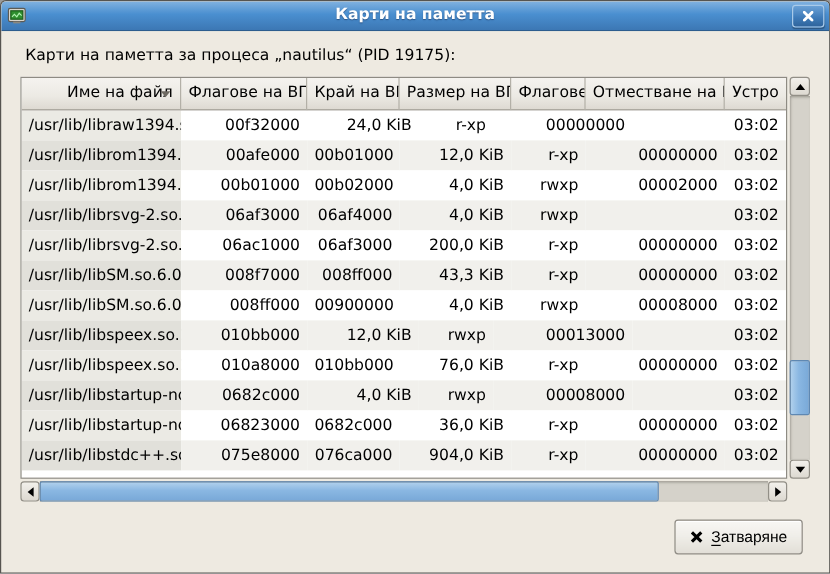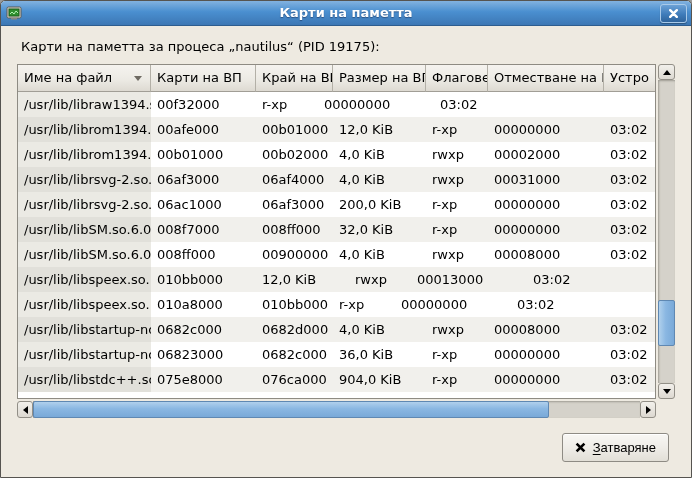--- a/index.html
+++ b/index.html
@@ -44,21 +44,21 @@
   }
 
   
   .content { padding: 0 16px; }
   .proc-label { margin: 13px 0 9px 4px; height:16px; white-space:nowrap; }
 
   .scrolled {
     display: grid;
     grid-template-columns: 1fr 17px;
     grid-template-rows: 335px 17px;
-    column-gap: 2px; row-gap: 2px;
+    column-gap: 2px; row-gap: 2px; text-align: right;
   }
 
   .table-frame {
     border: 1px solid #8e8b83;
     background: #fff;
     overflow: hidden;
   }
 
   
   .thead { display:flex; height:27px;
@@ -165,31 +165,32 @@
     <div class="proc-label">Карти на паметта за процеса „nautilus“ (PID 19175):</div>
 
     <div class="scrolled">
 
       <div class="table-frame">
         <div class="thead">
           <div class="hcell c0">
             <span>Име на файл</span>
             <span class="sort-arrow"></span>
           </div>
-          <div class="hcell c1">Карти на ВП</div>
+          <div class="hcell c1">Флагове на ВП</div>
           <div class="hcell c2">Край на ВП</div>
           <div class="hcell c3">Размер на ВП</div>
           <div class="hcell c4">Флагове</div>
           <div class="hcell c5">Отместване на ВП</div>
           <div class="hcell c6">Устро</div>
         </div>
         <div>
             <div class="row">
               <div class="cell c0">/usr/lib/libraw1394.so</div>
               <div class="cell c1">00f32000</div>
+              <div class="cell c3">24,0 KiB</div>
               <div class="cell c4">r-xp</div>
               <div class="cell c5">00000000</div>
               <div class="cell c6">03:02</div>
             </div>
             <div class="row">
               <div class="cell c0">/usr/lib/librom1394.so</div>
               <div class="cell c1">00afe000</div>
               <div class="cell c2">00b01000</div>
               <div class="cell c3">12,0 KiB</div>
               <div class="cell c4">r-xp</div>
@@ -204,37 +205,36 @@
               <div class="cell c4">rwxp</div>
               <div class="cell c5">00002000</div>
               <div class="cell c6">03:02</div>
             </div>
             <div class="row">
               <div class="cell c0">/usr/lib/librsvg-2.so.2</div>
               <div class="cell c1">06af3000</div>
               <div class="cell c2">06af4000</div>
               <div class="cell c3">4,0 KiB</div>
               <div class="cell c4">rwxp</div>
-              <div class="cell c5">00031000</div>
               <div class="cell c6">03:02</div>
             </div>
             <div class="row">
               <div class="cell c0">/usr/lib/librsvg-2.so.2</div>
               <div class="cell c1">06ac1000</div>
               <div class="cell c2">06af3000</div>
               <div class="cell c3">200,0 KiB</div>
               <div class="cell c4">r-xp</div>
               <div class="cell c5">00000000</div>
               <div class="cell c6">03:02</div>
             </div>
             <div class="row">
               <div class="cell c0">/usr/lib/libSM.so.6.0.0</div>
               <div class="cell c1">008f7000</div>
               <div class="cell c2">008ff000</div>
-              <div class="cell c3">32,0 KiB</div>
+              <div class="cell c3">43,3 KiB</div>
               <div class="cell c4">r-xp</div>
               <div class="cell c5">00000000</div>
               <div class="cell c6">03:02</div>
             </div>
             <div class="row">
               <div class="cell c0">/usr/lib/libSM.so.6.0.0</div>
               <div class="cell c1">008ff000</div>
               <div class="cell c2">00900000</div>
               <div class="cell c3">4,0 KiB</div>
               <div class="cell c4">rwxp</div>
@@ -246,28 +246,28 @@
               <div class="cell c1">010bb000</div>
               <div class="cell c3">12,0 KiB</div>
               <div class="cell c4">rwxp</div>
               <div class="cell c5">00013000</div>
               <div class="cell c6">03:02</div>
             </div>
             <div class="row">
               <div class="cell c0">/usr/lib/libspeex.so.1</div>
               <div class="cell c1">010a8000</div>
               <div class="cell c2">010bb000</div>
+              <div class="cell c3">76,0 KiB</div>
               <div class="cell c4">r-xp</div>
               <div class="cell c5">00000000</div>
               <div class="cell c6">03:02</div>
             </div>
             <div class="row">
               <div class="cell c0">/usr/lib/libstartup-not</div>
               <div class="cell c1">0682c000</div>
-              <div class="cell c2">0682d000</div>
               <div class="cell c3">4,0 KiB</div>
               <div class="cell c4">rwxp</div>
               <div class="cell c5">00008000</div>
               <div class="cell c6">03:02</div>
             </div>
             <div class="row">
               <div class="cell c0">/usr/lib/libstartup-not</div>
               <div class="cell c1">06823000</div>
               <div class="cell c2">0682c000</div>
               <div class="cell c3">36,0 KiB</div>

